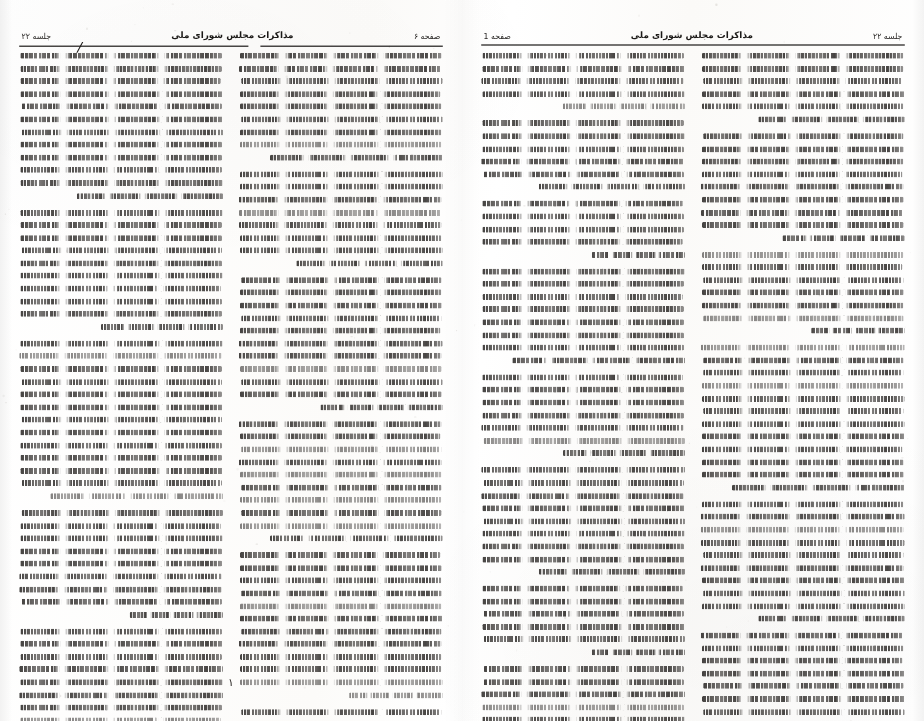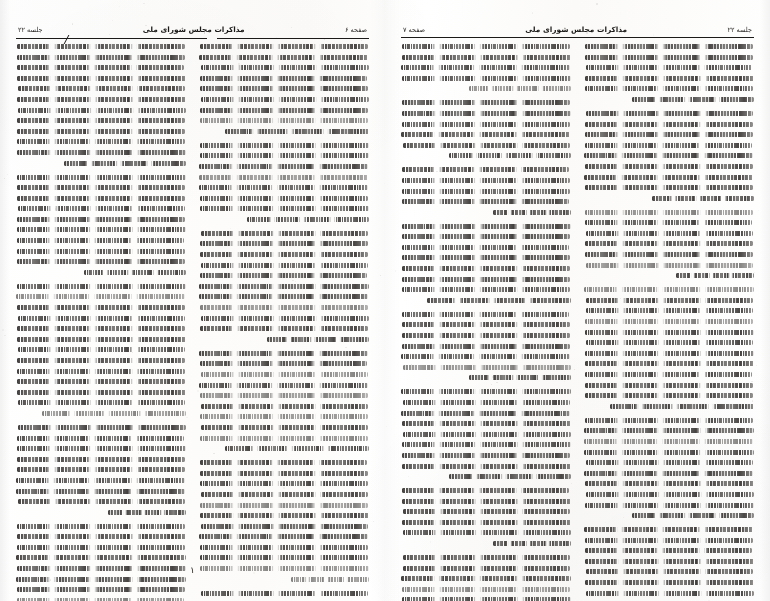--- a/index.html
+++ b/index.html
@@ -562,21 +562,21 @@
     </div>
   </div>
 
   <div class="page page-right">
     <div class="page-inner">
 
       <div class="running-head">
         <div class="rh-row">
           <span class="rh-side">جلسه ۲۲</span>
           <span class="rh-center">مذاکرات مجلس شورای ملی</span>
-          <span class="rh-side">صفحه ۷</span>
+          <span class="rh-side">صفحه 1</span>
         </div>
         <div class="rh-rule"></div>
       </div>
 
       <div class="columns">
         <div class="column txt-block">
             <div class="line" style="margin-right: 1.02px; margin-left: 0.57px;"></div>
             <div class="line" style="margin-right: 0.89px; margin-left: 1.07px;"></div>
             <div class="line v3" style="margin-right: 1.59px; margin-left: 1.64px;"></div>
             <div class="line v2" style="margin-right: 0.25px; margin-left: 0.77px;"></div>

